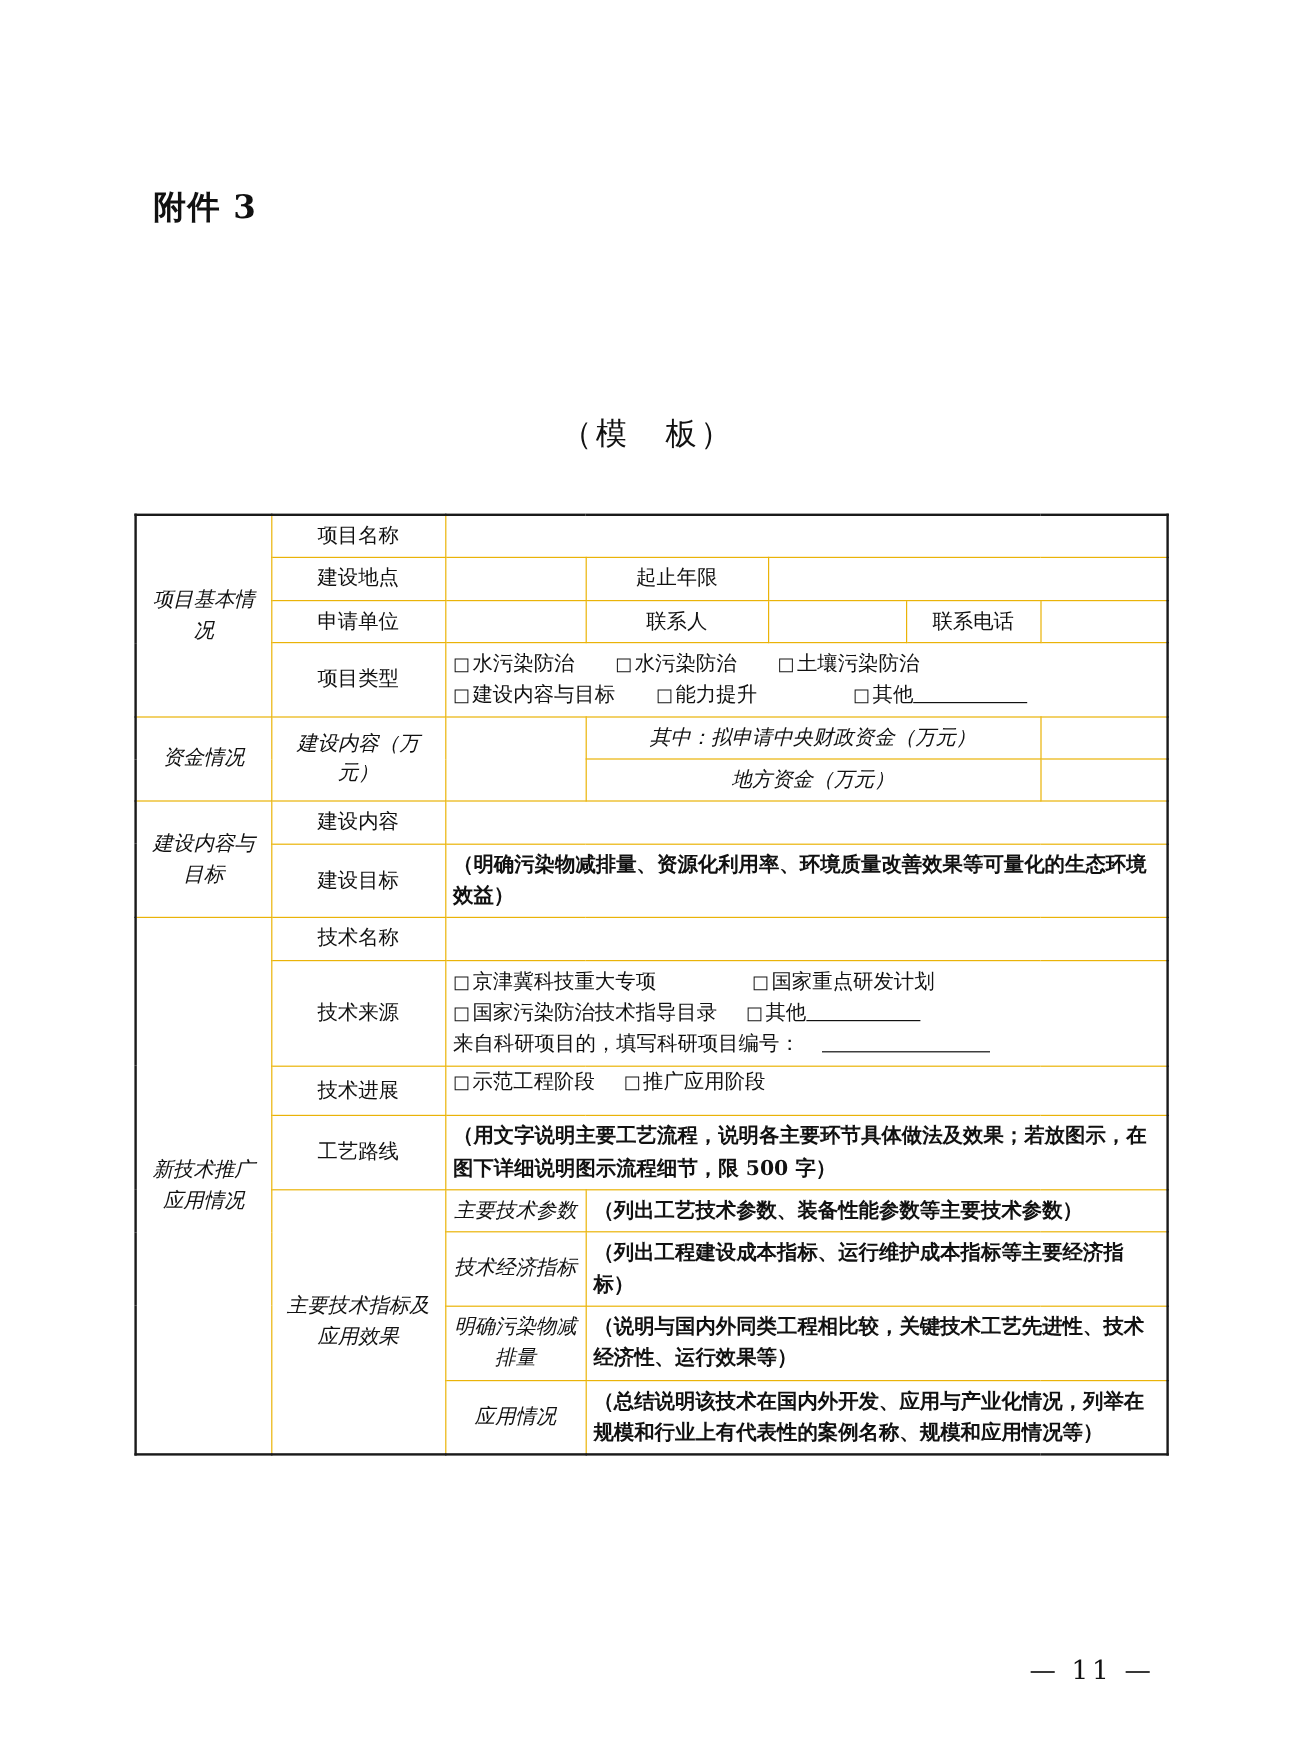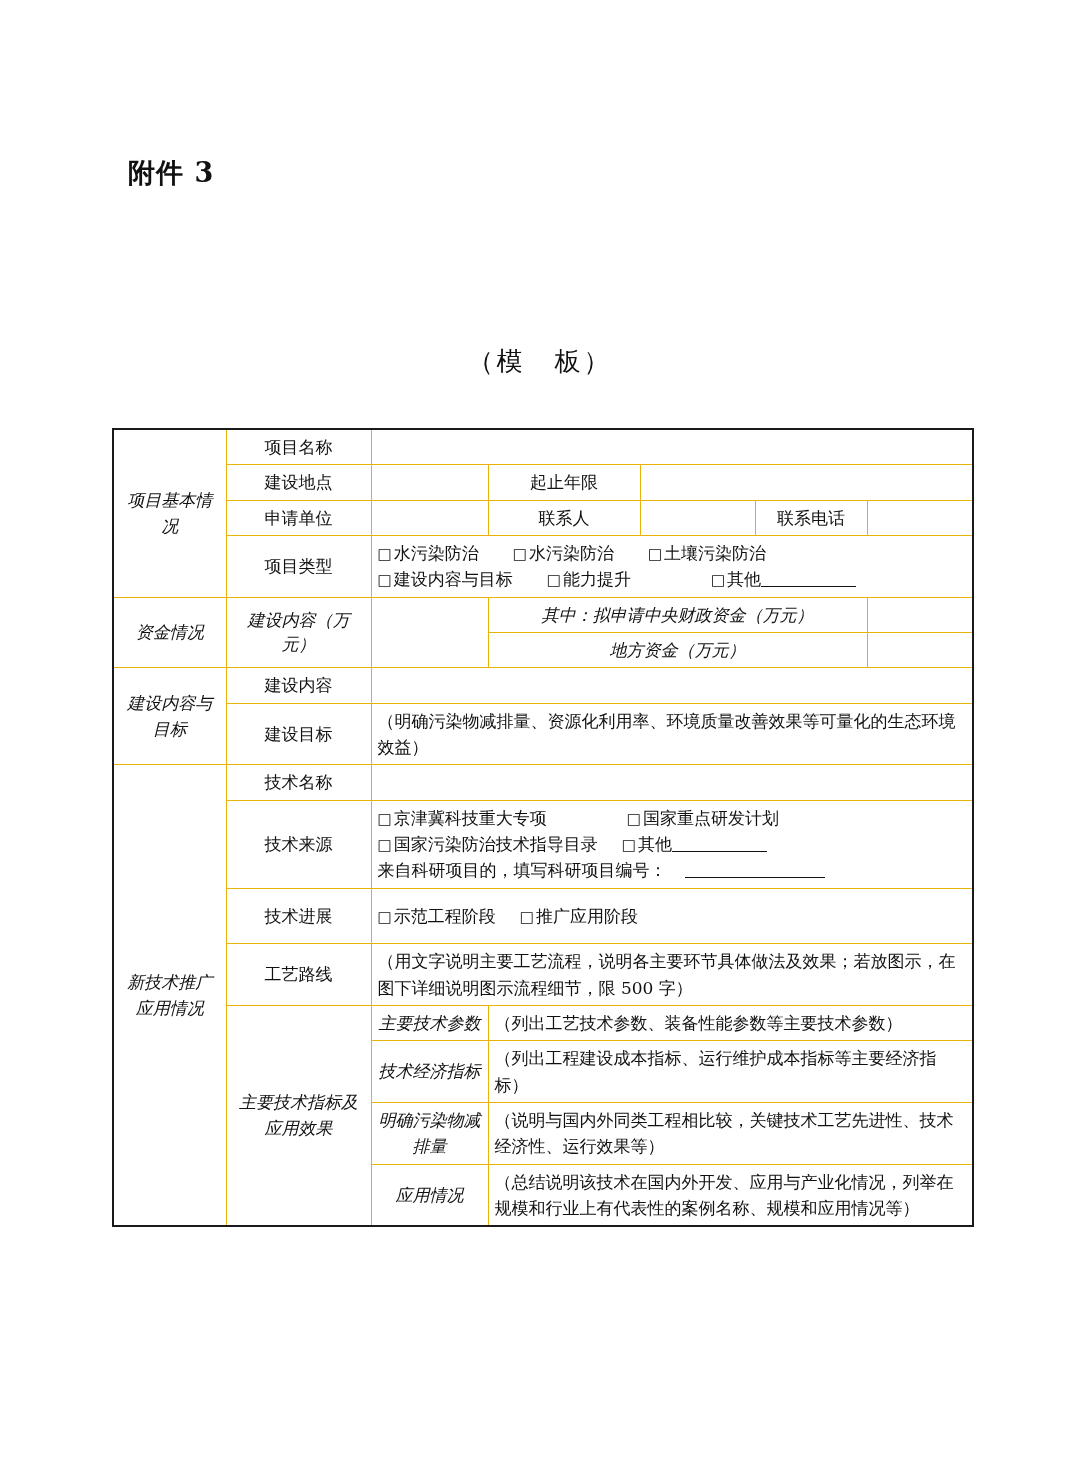--- a/index.html
+++ b/index.html
@@ -78,20 +78,21 @@
   .lbl-wrap {
     text-align: center;
     font-style: italic;
   }
   .blank { }
   .note {
     text-align: left;
     font-size: 16px;
     line-height: 1.7;
     padding: 8px 10px;
+    font-weight: bold;
   }
   .opts {
     font-size: 16px;
     line-height: 1.85;
     padding: 6px 10px;
   }
   .opt {
     display: inline-block;
     white-space: nowrap;
   }
@@ -228,21 +229,21 @@
             <span class="opt"><span class="cbx">□</span><span>国家污染防治技术指导目录</span></span><span class="gap-c"></span><span class="opt"><span class="cbx">□</span><span>其他</span><span class="ul-short"></span></span>
           </div>
           <div>
             <span>来自科研项目的，填写科研项目编号：</span><span class="gap-d"></span><span class="ul-med"></span>
           </div>
         </td>
       </tr>
 
       <tr>
         <td class="lbl">技术进展</td>
-        <td class="opts" colspan="5" style="padding-top:14px;padding-bottom:14px">
+        <td class="opts" colspan="5" style="padding-top:0;padding-bottom:14px">
           <span class="opt"><span class="cbx">□</span><span>示范工程阶段</span></span><span class="gap-c"></span><span class="opt"><span class="cbx">□</span><span>推广应用阶段</span></span>
         </td>
       </tr>
 
       <tr>
         <td class="lbl">工艺路线</td>
         <td class="note" colspan="5">（用文字说明主要工艺流程，说明各主要环节具体做法及效果；若放图示，在图下详细说明图示流程细节，限 500 字）</td>
       </tr>
 
       <tr>
@@ -262,14 +263,17 @@
       </tr>
 
       <tr>
         <td class="lbl-wrap">应用情况</td>
         <td class="note" colspan="4">（总结说明该技术在国内外开发、应用与产业化情况，列举在规模和行业上有代表性的案例名称、规模和应用情况等）</td>
       </tr>
 
     </tbody>
   </table>
 
+  <div class="page-footer">
+    <span class="pf-inner">—  11  —</span>
+  </div>
 
 </div>
 
 </body></html>

